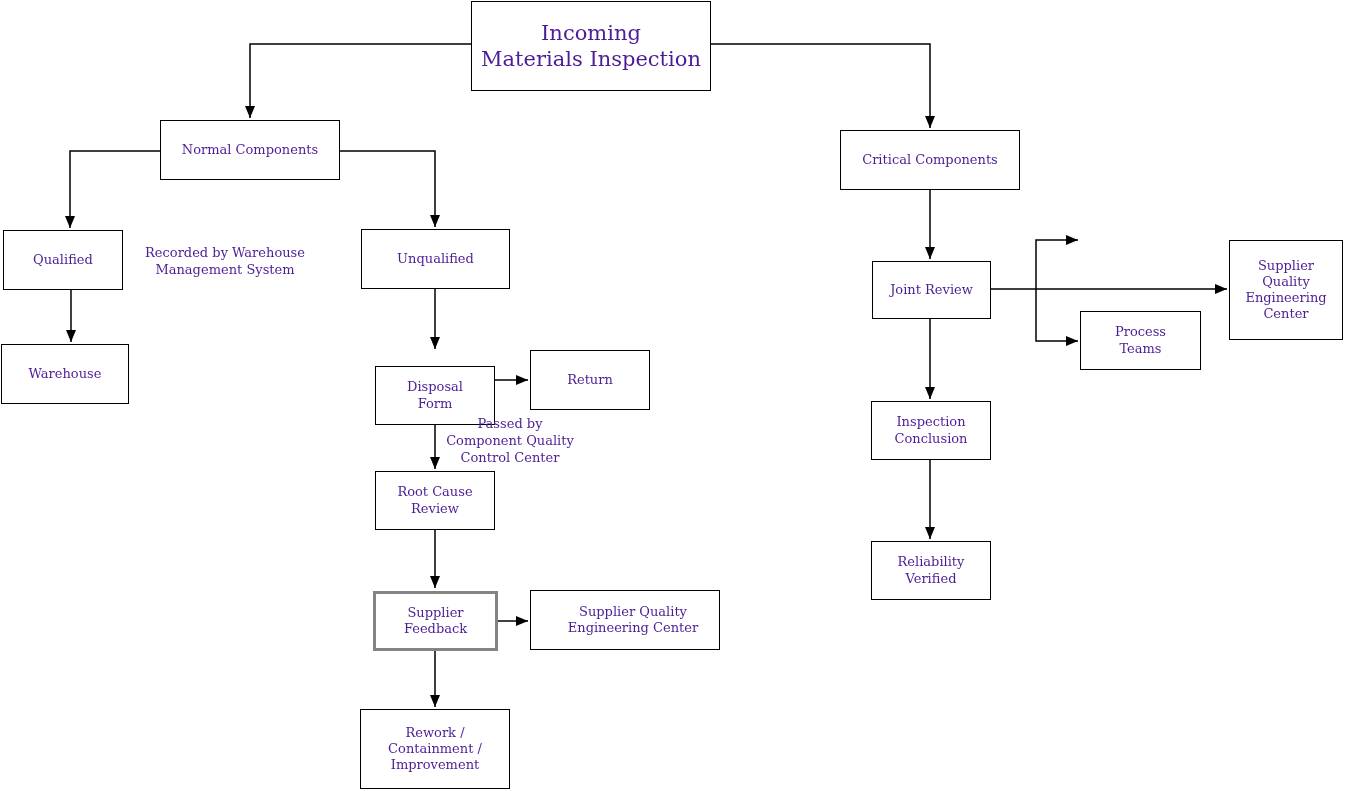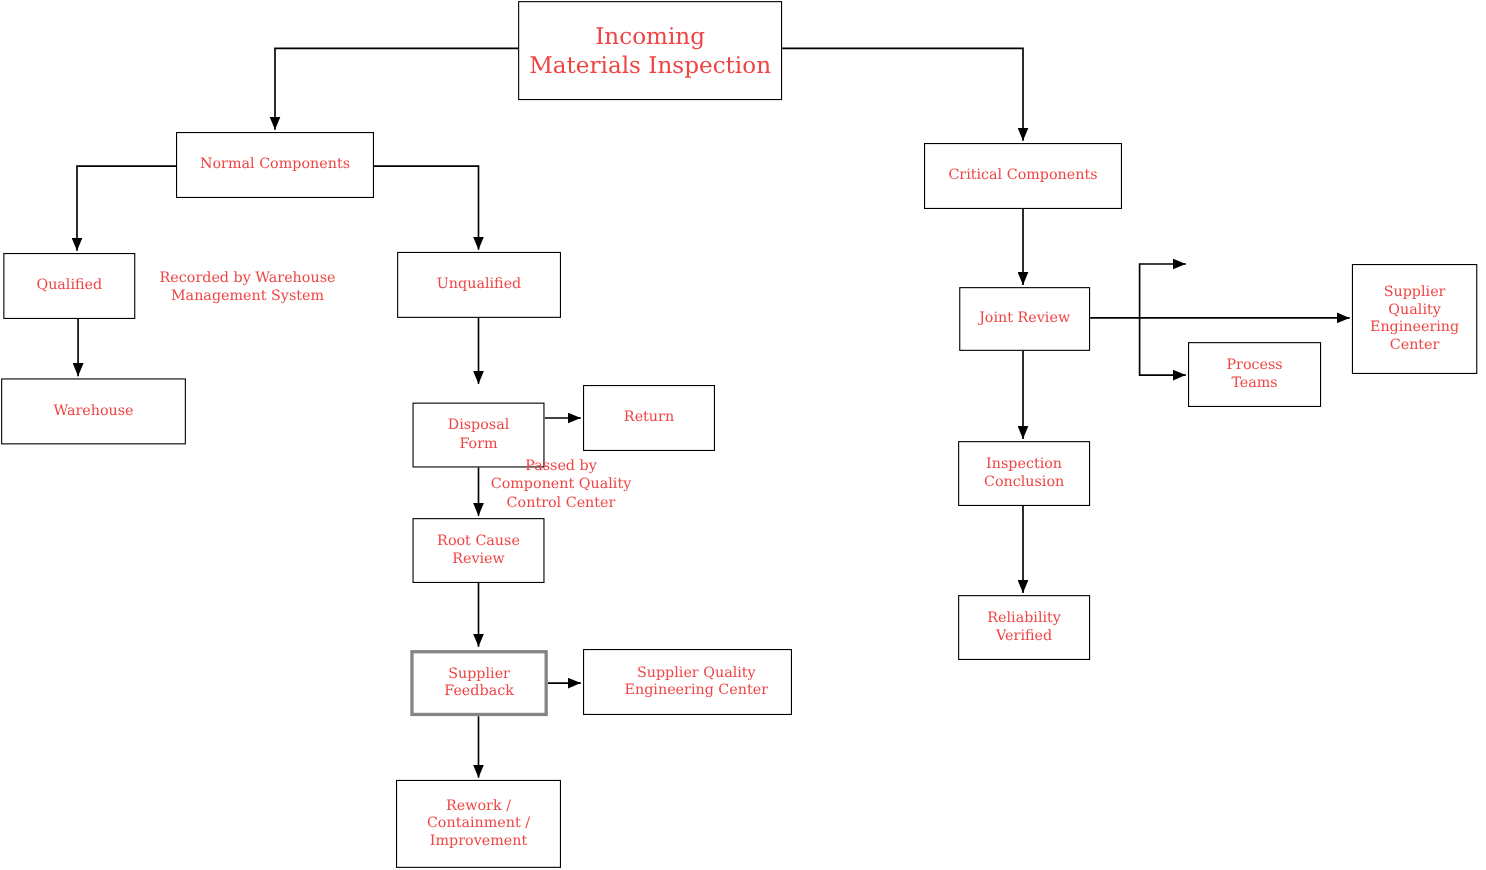--- a/index.html
+++ b/index.html
@@ -2,21 +2,21 @@
 <html><head>
 <meta charset="utf-8">
 <style>
   html, body { margin: 0; padding: 0; background: #ffffff; }
   .canvas {
     position: relative;
     width: 1351px;
     height: 791px;
     background: #ffffff;
     font-family: "DejaVu Serif", serif;
-    color: #ef4444;
+    color: #4c1d95;
     overflow: hidden;
   }
   svg.edges {
     position: absolute;
     left: 0; top: 0;
     width: 1351px; height: 791px;
   }
   svg.edges polyline {
     fill: none;
     stroke: #000000;
@@ -76,21 +76,21 @@
     <polyline points="930,460 930,539" marker-end="url(#arrow)"></polyline>
   </svg>
 
   <div class="node title" style="left:471px; top:1px; width:240px; height:90px;">Incoming
 Materials Inspection</div>
 
   <div class="node" style="left:160px; top:120px; width:180px; height:60px;">Normal Components</div>
 
   <div class="node" style="left:3px; top:230px; width:120px; height:60px;">Qualified</div>
 
-  <div class="node" style="left:1px; top:344px; width:168px; height:60px;">Warehouse</div>
+  <div class="node" style="left:1px; top:344px; width:128px; height:60px;">Warehouse</div>
 
   <div class="node" style="left:361px; top:229px; width:149px; height:60px;">Unqualified</div>
 
   <div class="node" style="left:375px; top:351px; width:120px; height:59px;margin-top:15px;">Disposal
 Form</div>
 
   <div class="node" style="left:530px; top:350px; width:120px; height:60px;">Return</div>
 
   <div class="node" style="left:375px; top:471px; width:120px; height:59px;">Root Cause
 Review</div>

